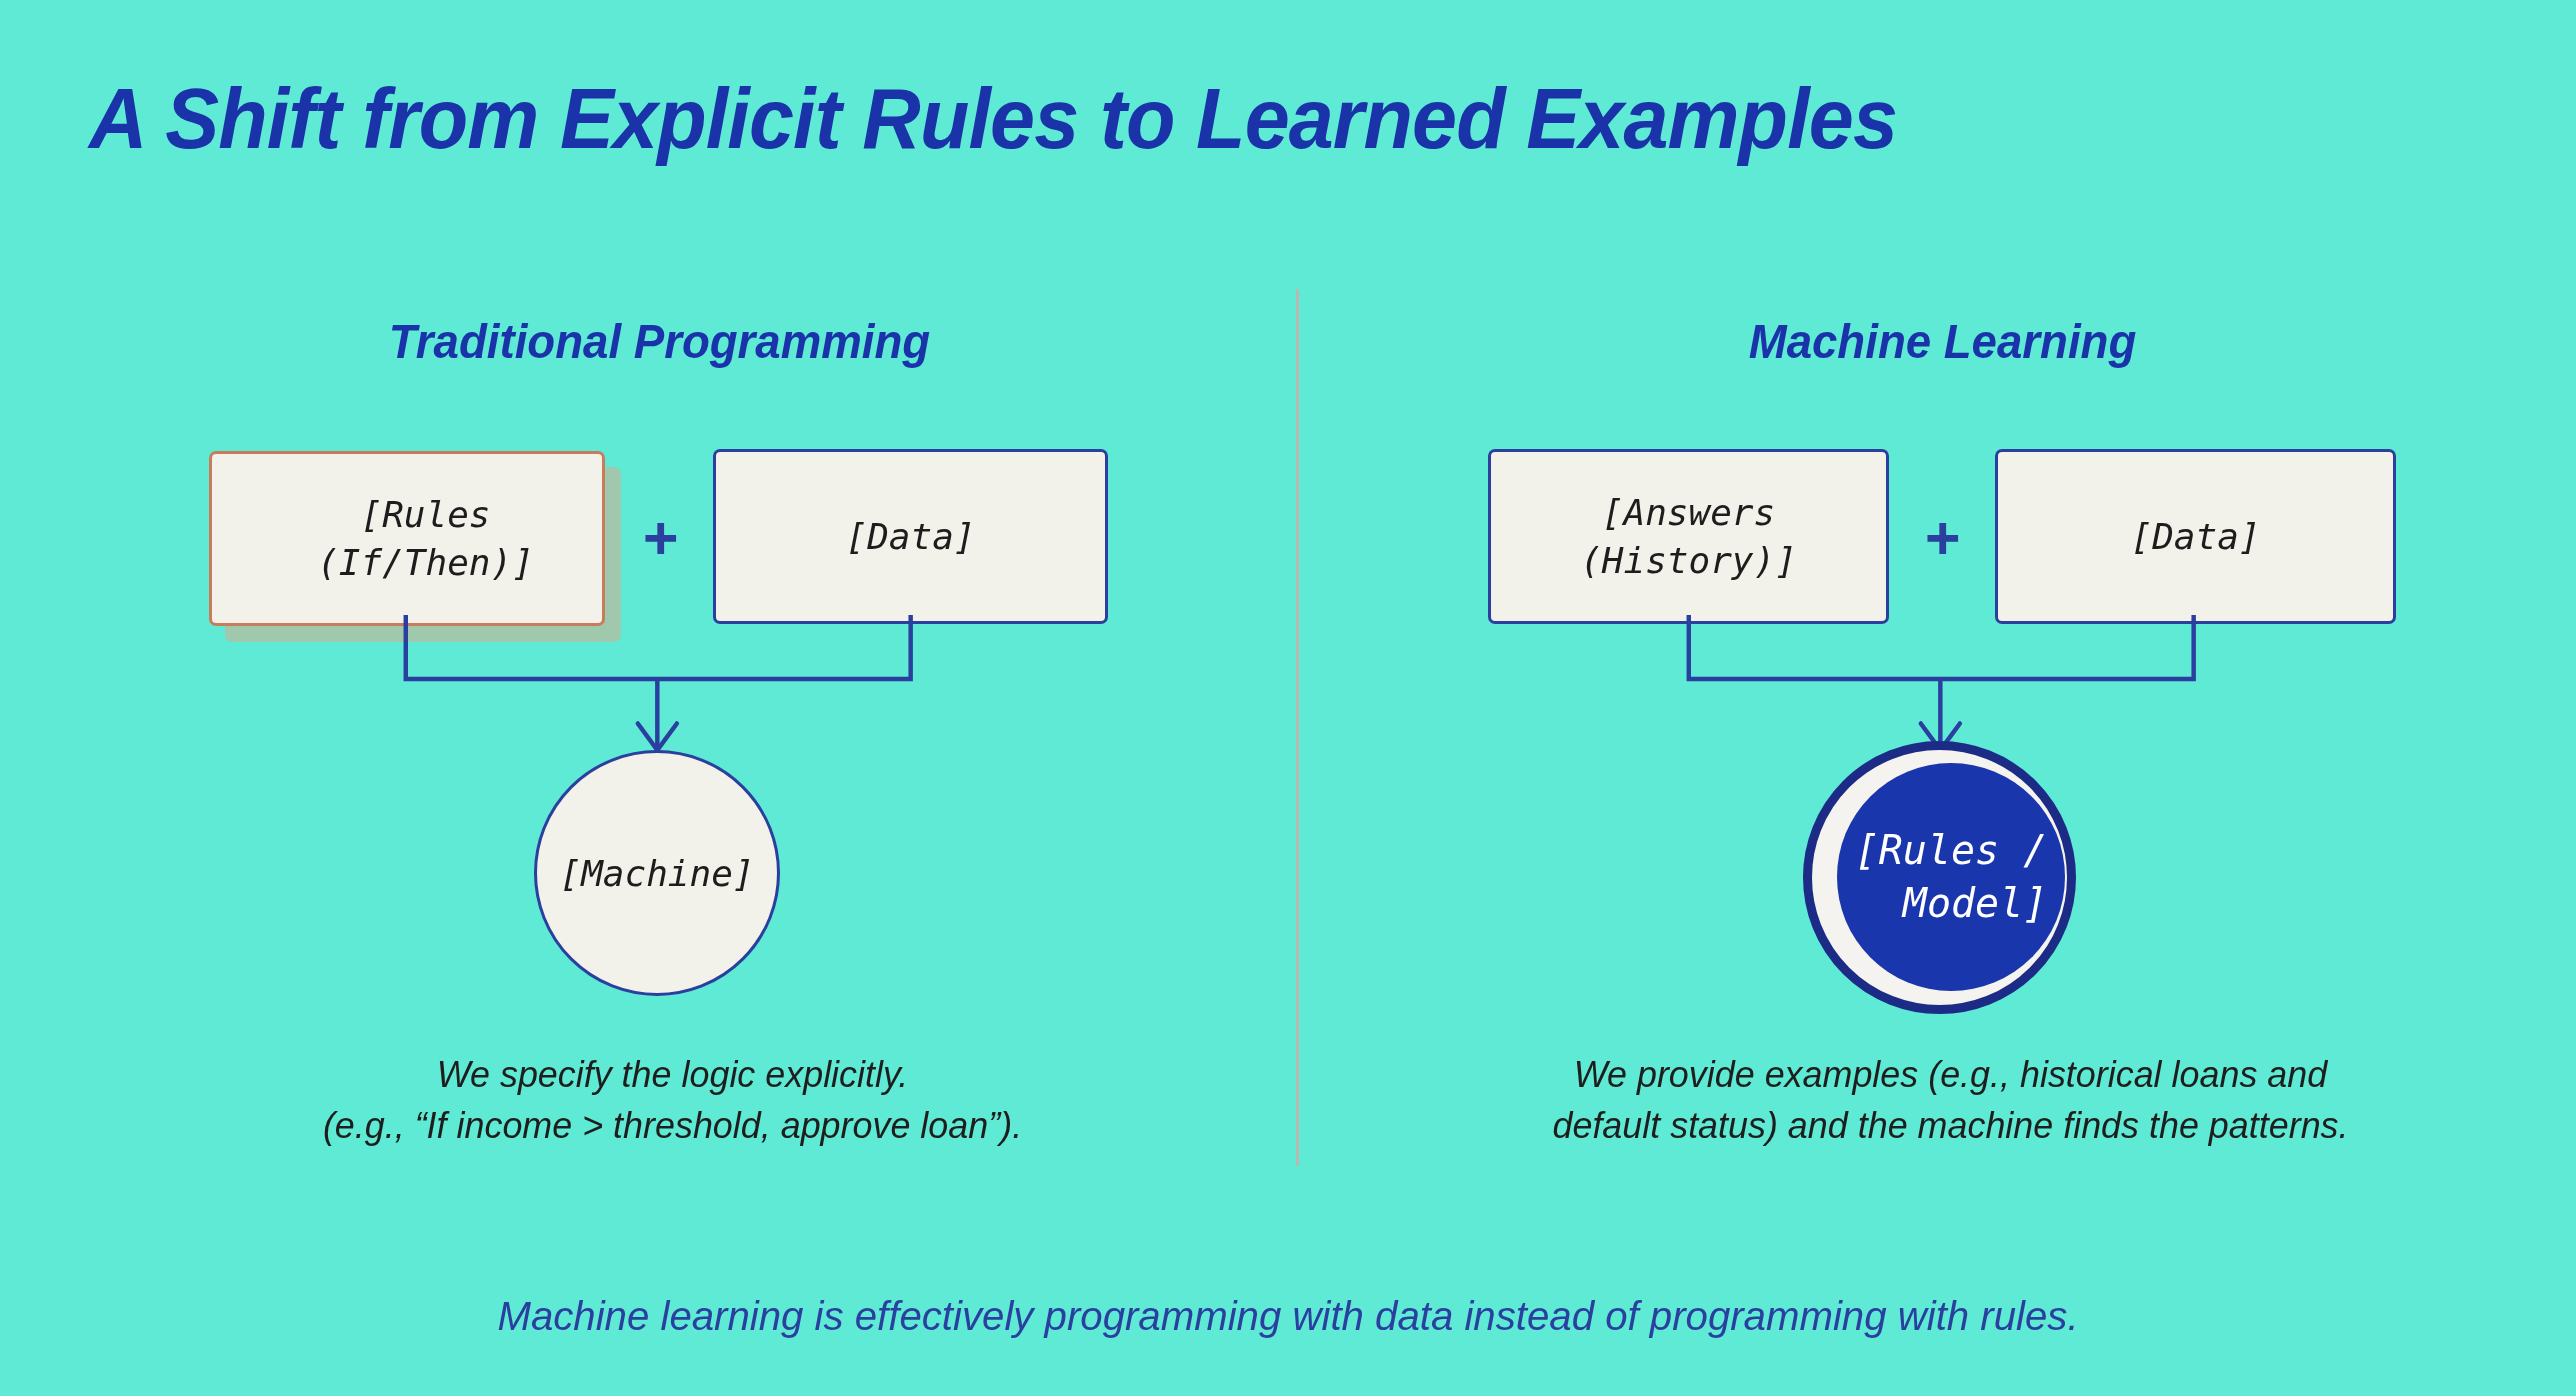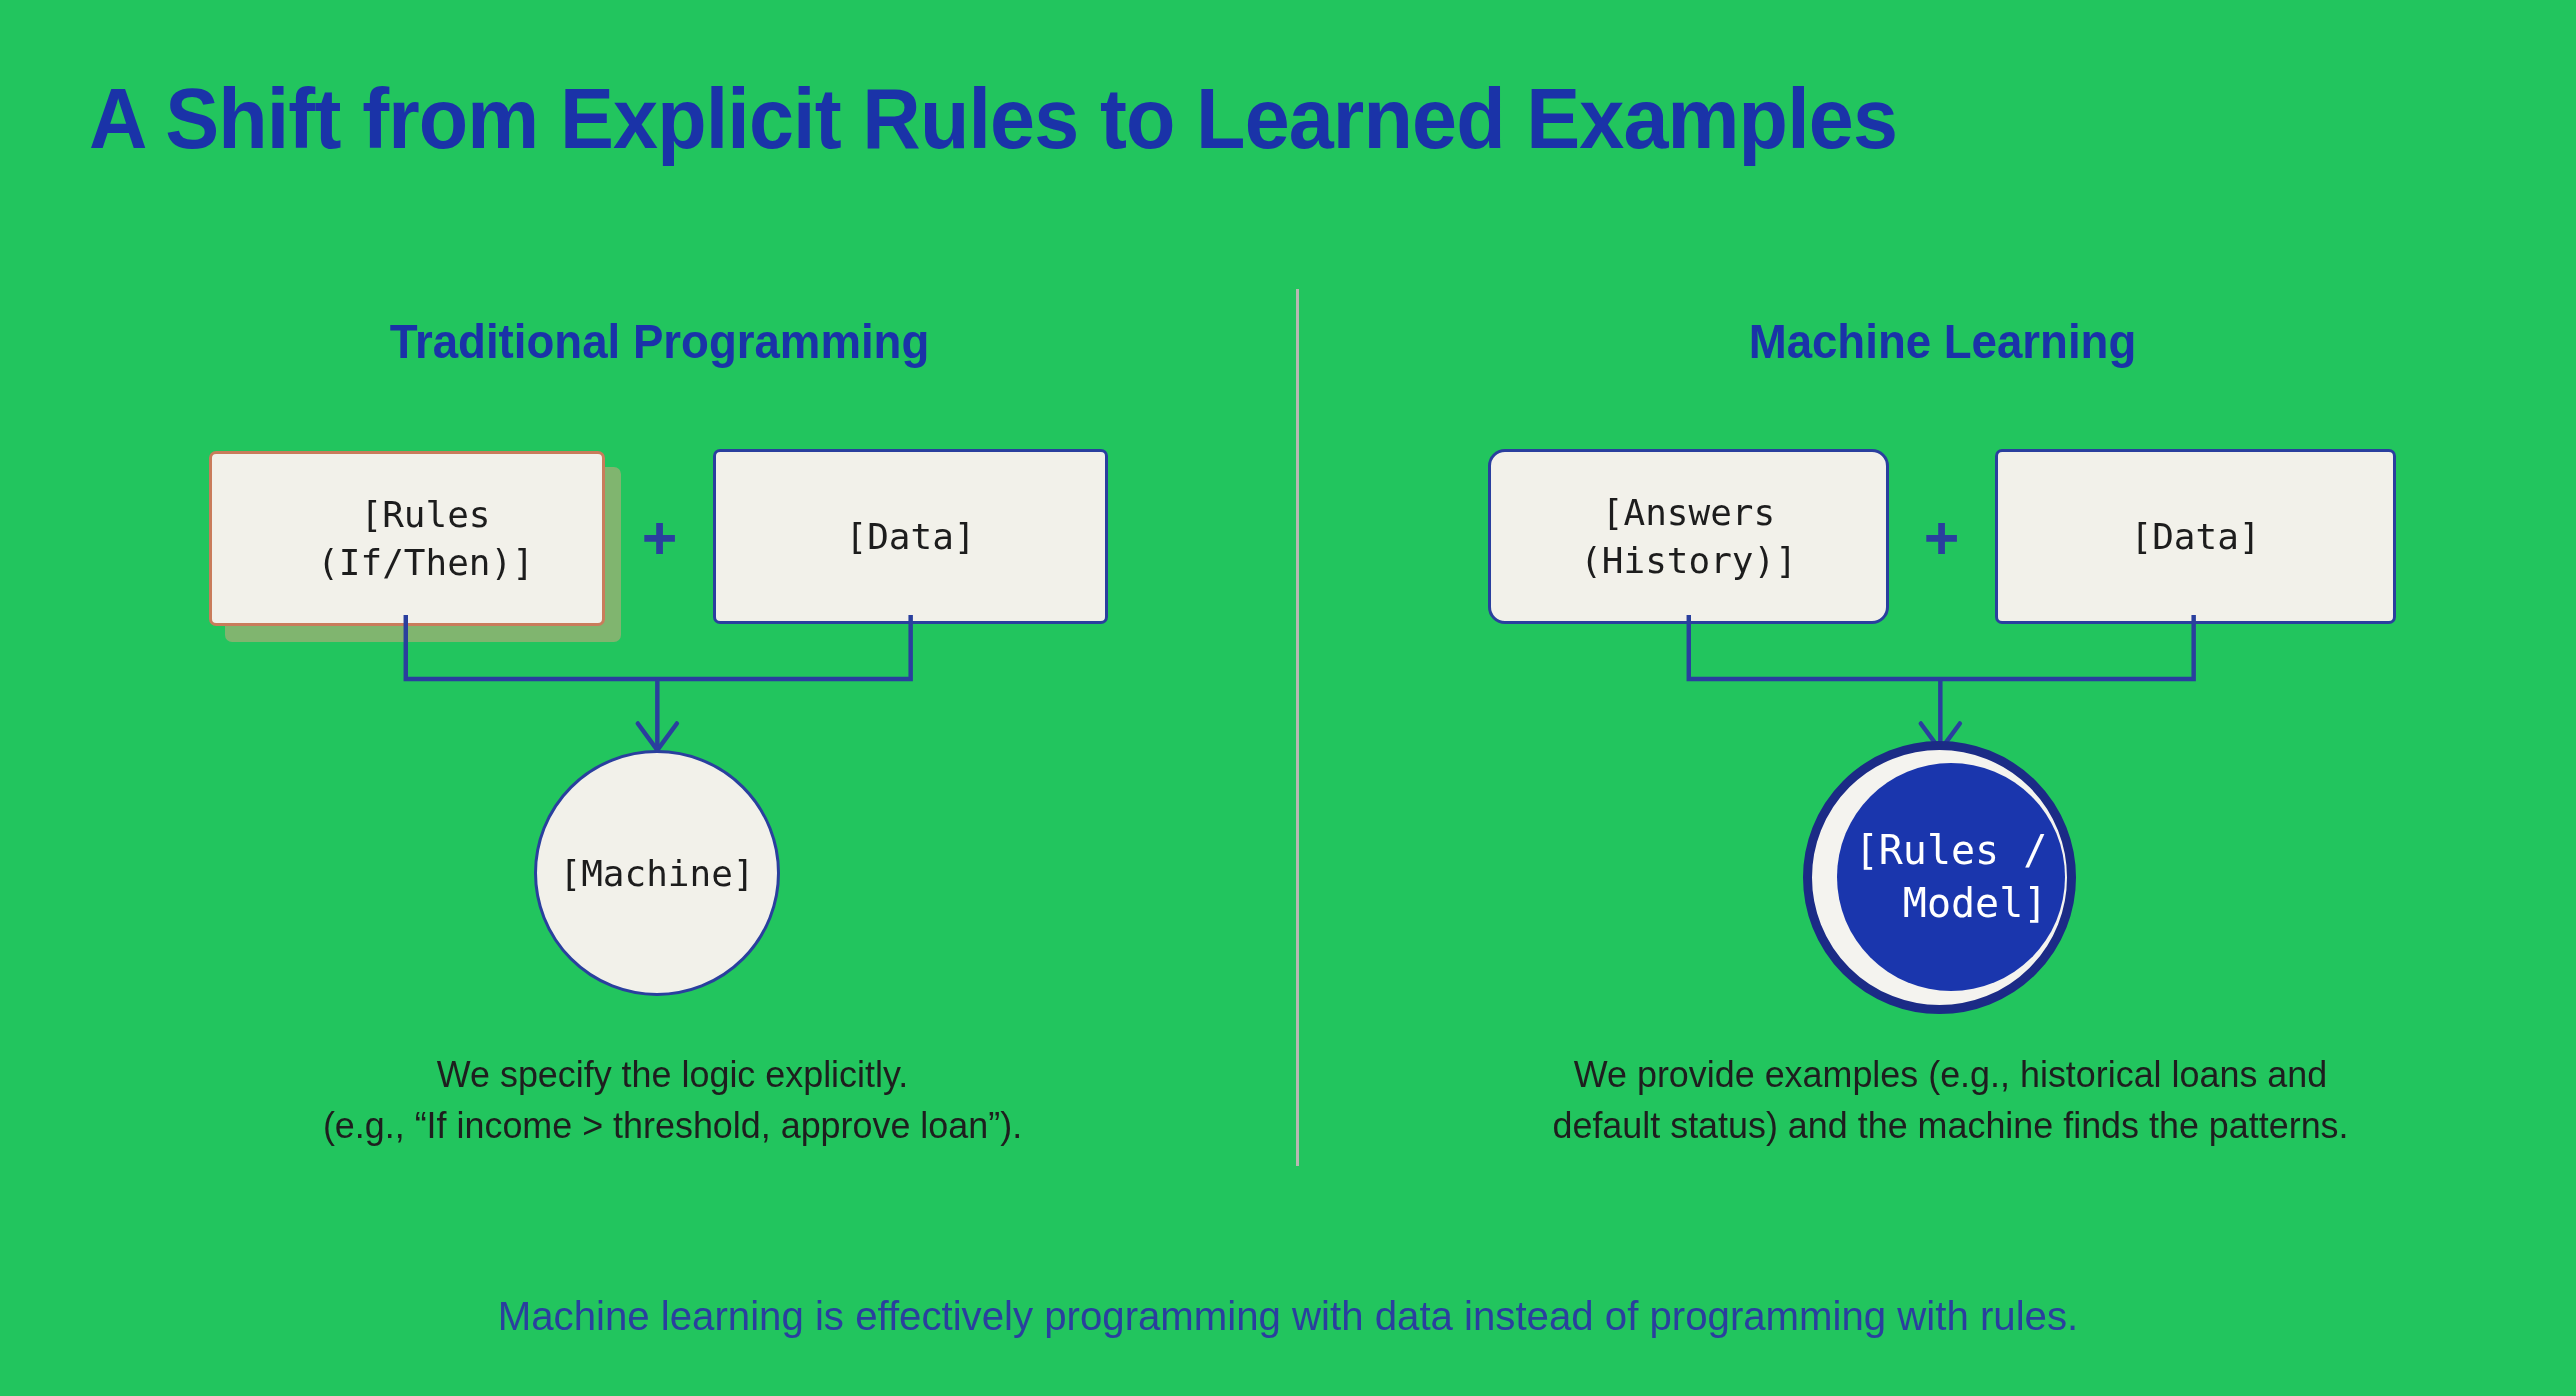--- a/index.html
+++ b/index.html
@@ -8,22 +8,23 @@
     padding: 0;
     background: #f2f1ea;
   }
   body {
     font-family: "Liberation Sans", sans-serif;
   }
   #slide {
     position: relative;
     width: 2576px;
     height: 1397px;
-    background: #22c55e;
+    background: #5eead4;
     overflow: hidden;
+    font-style: italic;
   }
 
   
   #slide-title {
     position: absolute;
     left: 89px;
     top: 69px;
     width: 2405px;
     font-size: 86px;
     font-weight: bold;
@@ -77,21 +78,21 @@
     letter-spacing: 0px;
   }
   .node-box.highlight {
     border-color: #c97c5b;
     box-shadow: 16px 16px 0 0 rgba(233,164,129,0.48);
     padding-left: 37px;
   }
 
   #box-rules     { left: 209px;  top: 451px; width: 396px; height: 175px; }
   #box-data-left { left: 713px;  top: 449px; width: 395px; height: 175px; }
-  #box-answers-hist { left: 1488px; top: 449px; width: 401px; height: 175px; border-radius: 17px; }
+  #box-answers-hist { left: 1488px; top: 449px; width: 401px; height: 175px; }
   #box-data-right   { left: 1995px; top: 449px; width: 401px; height: 175px; }
 
   
   .plus-sign {
     position: absolute;
     font-size: 61px;
     font-weight: bold;
     color: #2a3f9e;
     line-height: 1;
     text-align: center;

